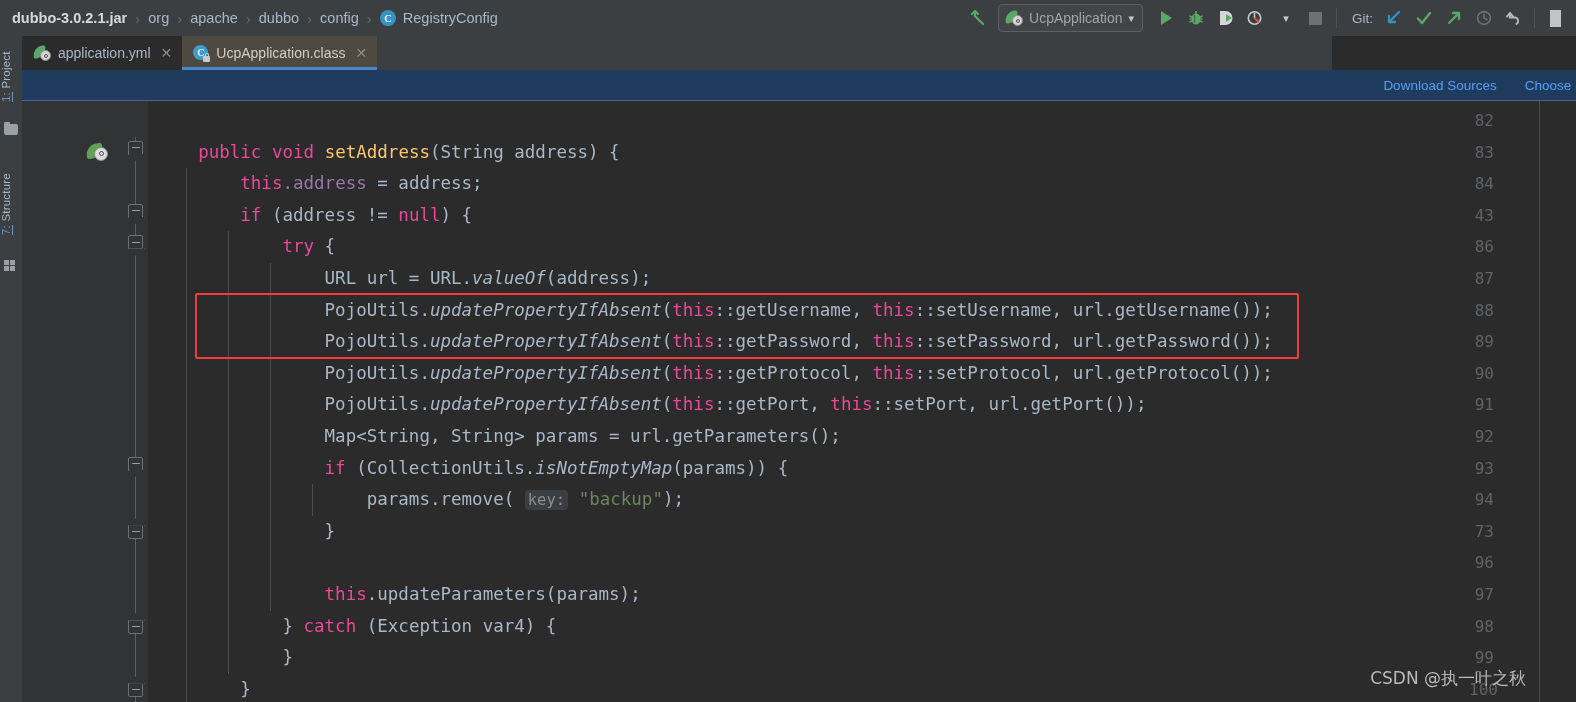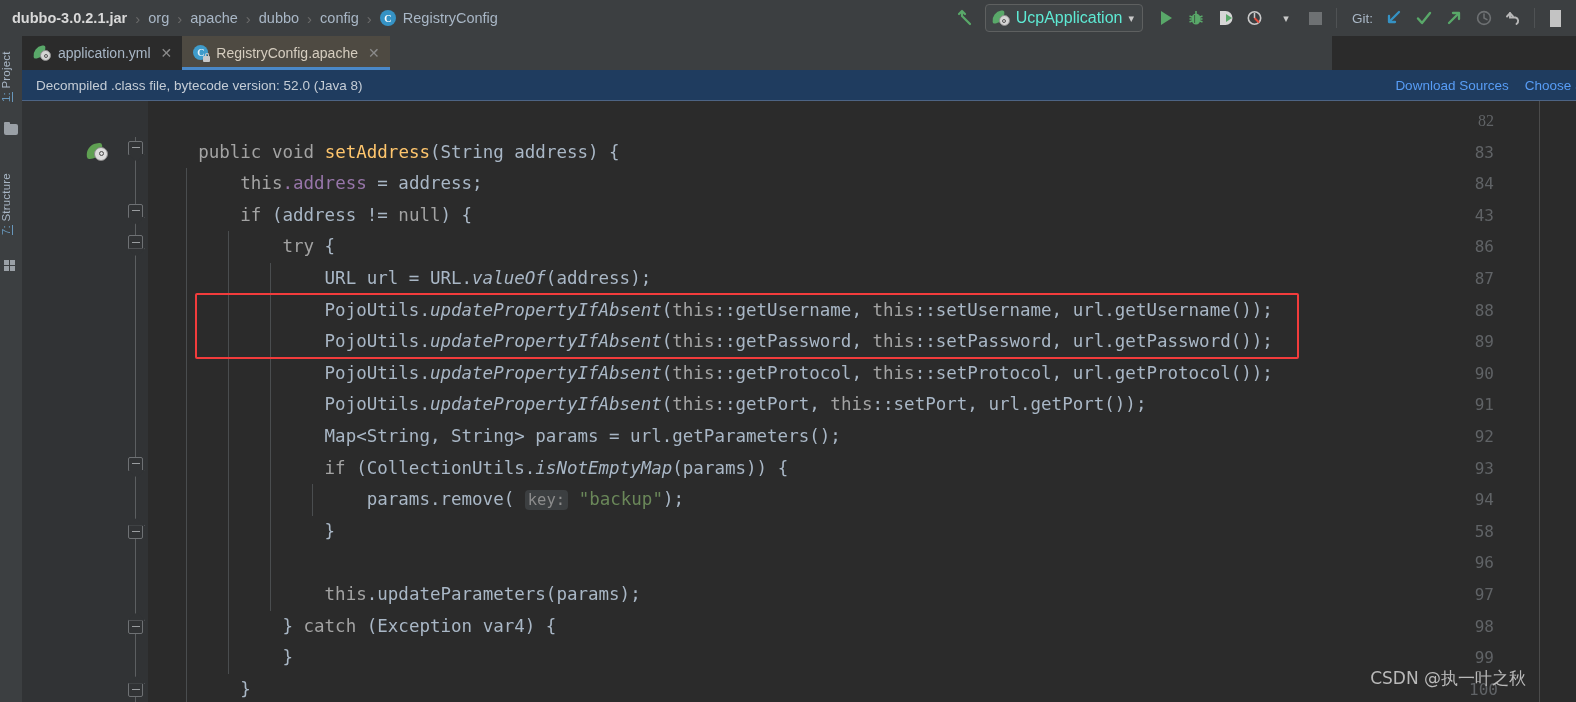--- a/index.html
+++ b/index.html
@@ -31,21 +31,21 @@
   .tb-right{display:flex;align-items:center;gap:0;height:36px;}
   .tb-btn{
     width:30px;height:30px;display:flex;align-items:center;justify-content:center;
     flex:0 0 auto;
   }
   .runcfg{
     display:flex;align-items:center;gap:6px;height:26px;
     border:1px solid #5e6060;border-radius:4px;background:#414547;
     padding:0 8px 0 6px;margin:0 8px 0 4px;
   }
-  .runcfg .lbl{font-size:16px;color:#5eead4;white-space:nowrap;}
+  .runcfg .lbl{font-size:14px;color:#a3a3a3;white-space:nowrap;}
   .git-lbl{font-size:13.5px;color:#a9b7c6;margin:0 6px 0 10px;}
   .vdiv{width:1px;height:20px;background:#4f5254;margin:0 5px;}
 
   
   .leafgear{position:relative;width:18px;height:16px;flex:0 0 auto;}
   .leafgear .leaf{
     position:absolute;left:0;top:1px;width:13px;height:12px;background:#59a869;
     border-radius:11px 2px 11px 2px;transform:rotate(-8deg);
   }
   .leafgear .gear{
@@ -96,21 +96,21 @@
   .clsicon .lock:before{content:"";position:absolute;left:1.5px;top:-3px;width:4px;height:4px;border:1.2px solid #c9c9c9;border-bottom:none;border-radius:2px 2px 0 0;box-sizing:border-box;}
 
   
   .notify{
     position:absolute;left:22px;top:70px;width:1554px;height:31px;
     background:#1f3c5f;display:flex;align-items:center;box-sizing:border-box;
     padding:0 0 0 14px;border-bottom:1px solid #4d6484;
   }
   .notify .msg{font-size:13.5px;color:#c5cdd6;white-space:nowrap;}
   .notify .sp{flex:1 1 auto;}
-  .notify .link{font-size:13.5px;color:#589df6;white-space:nowrap;margin-left:16px;}
+  .notify .link{font-size:13.5px;color:#589df6;white-space:nowrap;margin-left:28px;}
   .notify .link.last{margin-right:-8px;}
 
   
   .editor{
     position:absolute;left:22px;top:101px;width:1554px;height:601px;background:#2b2b2b;
     overflow:hidden;
   }
   .gutter{position:absolute;left:0;top:0;width:126px;height:601px;background:#313335;}
   .code-area{position:absolute;left:126px;top:0;right:0;height:601px;background:#2b2b2b;}
   .rightrail{position:absolute;right:36px;top:0;width:1px;height:601px;background:#4b4b4b;}
@@ -149,21 +149,21 @@
     display:flex;align-items:center;justify-content:center;
   }
   .beanico .gear2:after{content:"";width:5px;height:5px;border:1.5px solid #4a4a4a;border-radius:50%;box-sizing:border-box;}
 
   .codeline{
     position:absolute;left:0;top:0;height:31.6px;line-height:31.6px;white-space:pre;
     font-family:"DejaVu Sans Mono",monospace;font-size:17.5px;color:#a9b7c6;
   }
   .indentguide{position:absolute;top:0;width:1px;height:31.6px;background:#4a4d4f;}
 
-  .kw{color:#a3a3a3;}
+  .kw{color:#ec4899;}
   .mth{color:#ffc66d;}
   .fld{color:#9876aa;}
   .stat{color:#a9b7c6;font-style:italic;}
   .str{color:#6a8759;}
   .num{color:#6897bb;}
   .pln{color:#a9b7c6;}
   .hint{
     color:#8c8c8c;background:#3c3f41;border-radius:4px;padding:1px 3px;font-size:15.5px;
   }
 
@@ -319,40 +319,39 @@
             <span class="gear"></span>
         </span>
         <span>application.yml</span>
         <span class="x">✕</span>
       </div>
       <div class="tab active">
         <span class="clsicon">
           <span class="disc">C</span>
             <span class="lock"></span>
         </span>
-        <span>RegistryConfig.apache</span>
+        <span>UcpApplication.class</span>
         <span class="x">✕</span>
       </div>
       <div class="tabfill"></div>
     </div>
   </div>
 
   <div class="notify">
-    <span class="msg">Decompiled .class file, bytecode version: 52.0 (Java 8)</span>
     <span class="sp"></span>
     <span class="link">Download Sources</span>
     <span class="link last">Choose S</span>
   </div>
 
   <div class="editor">
     <div class="gutter"></div>
     <div class="code-area"></div>
     <div class="rightrail"></div>
     <div id="lines">
-        <div class="lnum" style="top: 4px; font-family: Liberation Serif, serif;">82</div>
+        <div class="lnum" style="top: 4px;">82</div>
         <div class="lnum" style="top: 35.6px;">83</div>
         <div class="foldline" style="top: 35.6px;"></div>
         <div class="foldmark open" style="top: 39.6px;">
           <span class="dash"></span>
         </div>
         <div class="beanico" style="top: 41.6px;">
           <span class="leaf2"></span>
           <span class="gear2"></span>
         </div>
         <div class="codeline" style="top: 35.6px; left: 134px;"><span class="pln">    </span><span class="kw">public</span><span class="pln"> </span><span class="kw">void</span><span class="pln"> </span><span class="mth">setAddress</span><span class="pln">(String address) {</span></div>
@@ -420,21 +419,21 @@
         <div class="indentguide" style="top: 351.6px; left: 206px;"></div>
         <div class="indentguide" style="top: 351.6px; left: 248px;"></div>
         <div class="codeline" style="top: 351.6px; left: 134px;"><span class="pln">                </span><span class="kw">if</span><span class="pln"> (CollectionUtils.</span><span class="stat">isNotEmptyMap</span><span class="pln">(params)) {</span></div>
         <div class="lnum" style="top: 383.2px; margin-left: 22px;">94</div>
         <div class="foldline" style="top: 383.2px;"></div>
         <div class="indentguide" style="top: 383.2px; left: 164px;"></div>
         <div class="indentguide" style="top: 383.2px; left: 206px;"></div>
         <div class="indentguide" style="top: 383.2px; left: 248px;"></div>
         <div class="indentguide" style="top: 383.2px; left: 290px;"></div>
         <div class="codeline" style="top: 383.2px; left: 134px;"><span class="pln">                    params.remove( </span><span class="hint">key:</span><span class="pln"> </span><span class="str">"backup"</span><span class="pln">);</span></div>
-        <div class="lnum" style="top: 414.8px;">58</div>
+        <div class="lnum" style="top: 414.8px;">73</div>
         <div class="foldline" style="top: 414.8px;"></div>
         <div class="foldmark close" style="top: 423.8px;">
           <span class="dash"></span>
         </div>
         <div class="indentguide" style="top: 414.8px; left: 164px;"></div>
         <div class="indentguide" style="top: 414.8px; left: 206px;"></div>
         <div class="indentguide" style="top: 414.8px; left: 248px;"></div>
         <div class="codeline" style="top: 414.8px; left: 134px;"><span class="pln">                }</span></div>
         <div class="lnum" style="top: 446.4px;">96</div>
         <div class="foldline" style="top: 446.4px;"></div>

